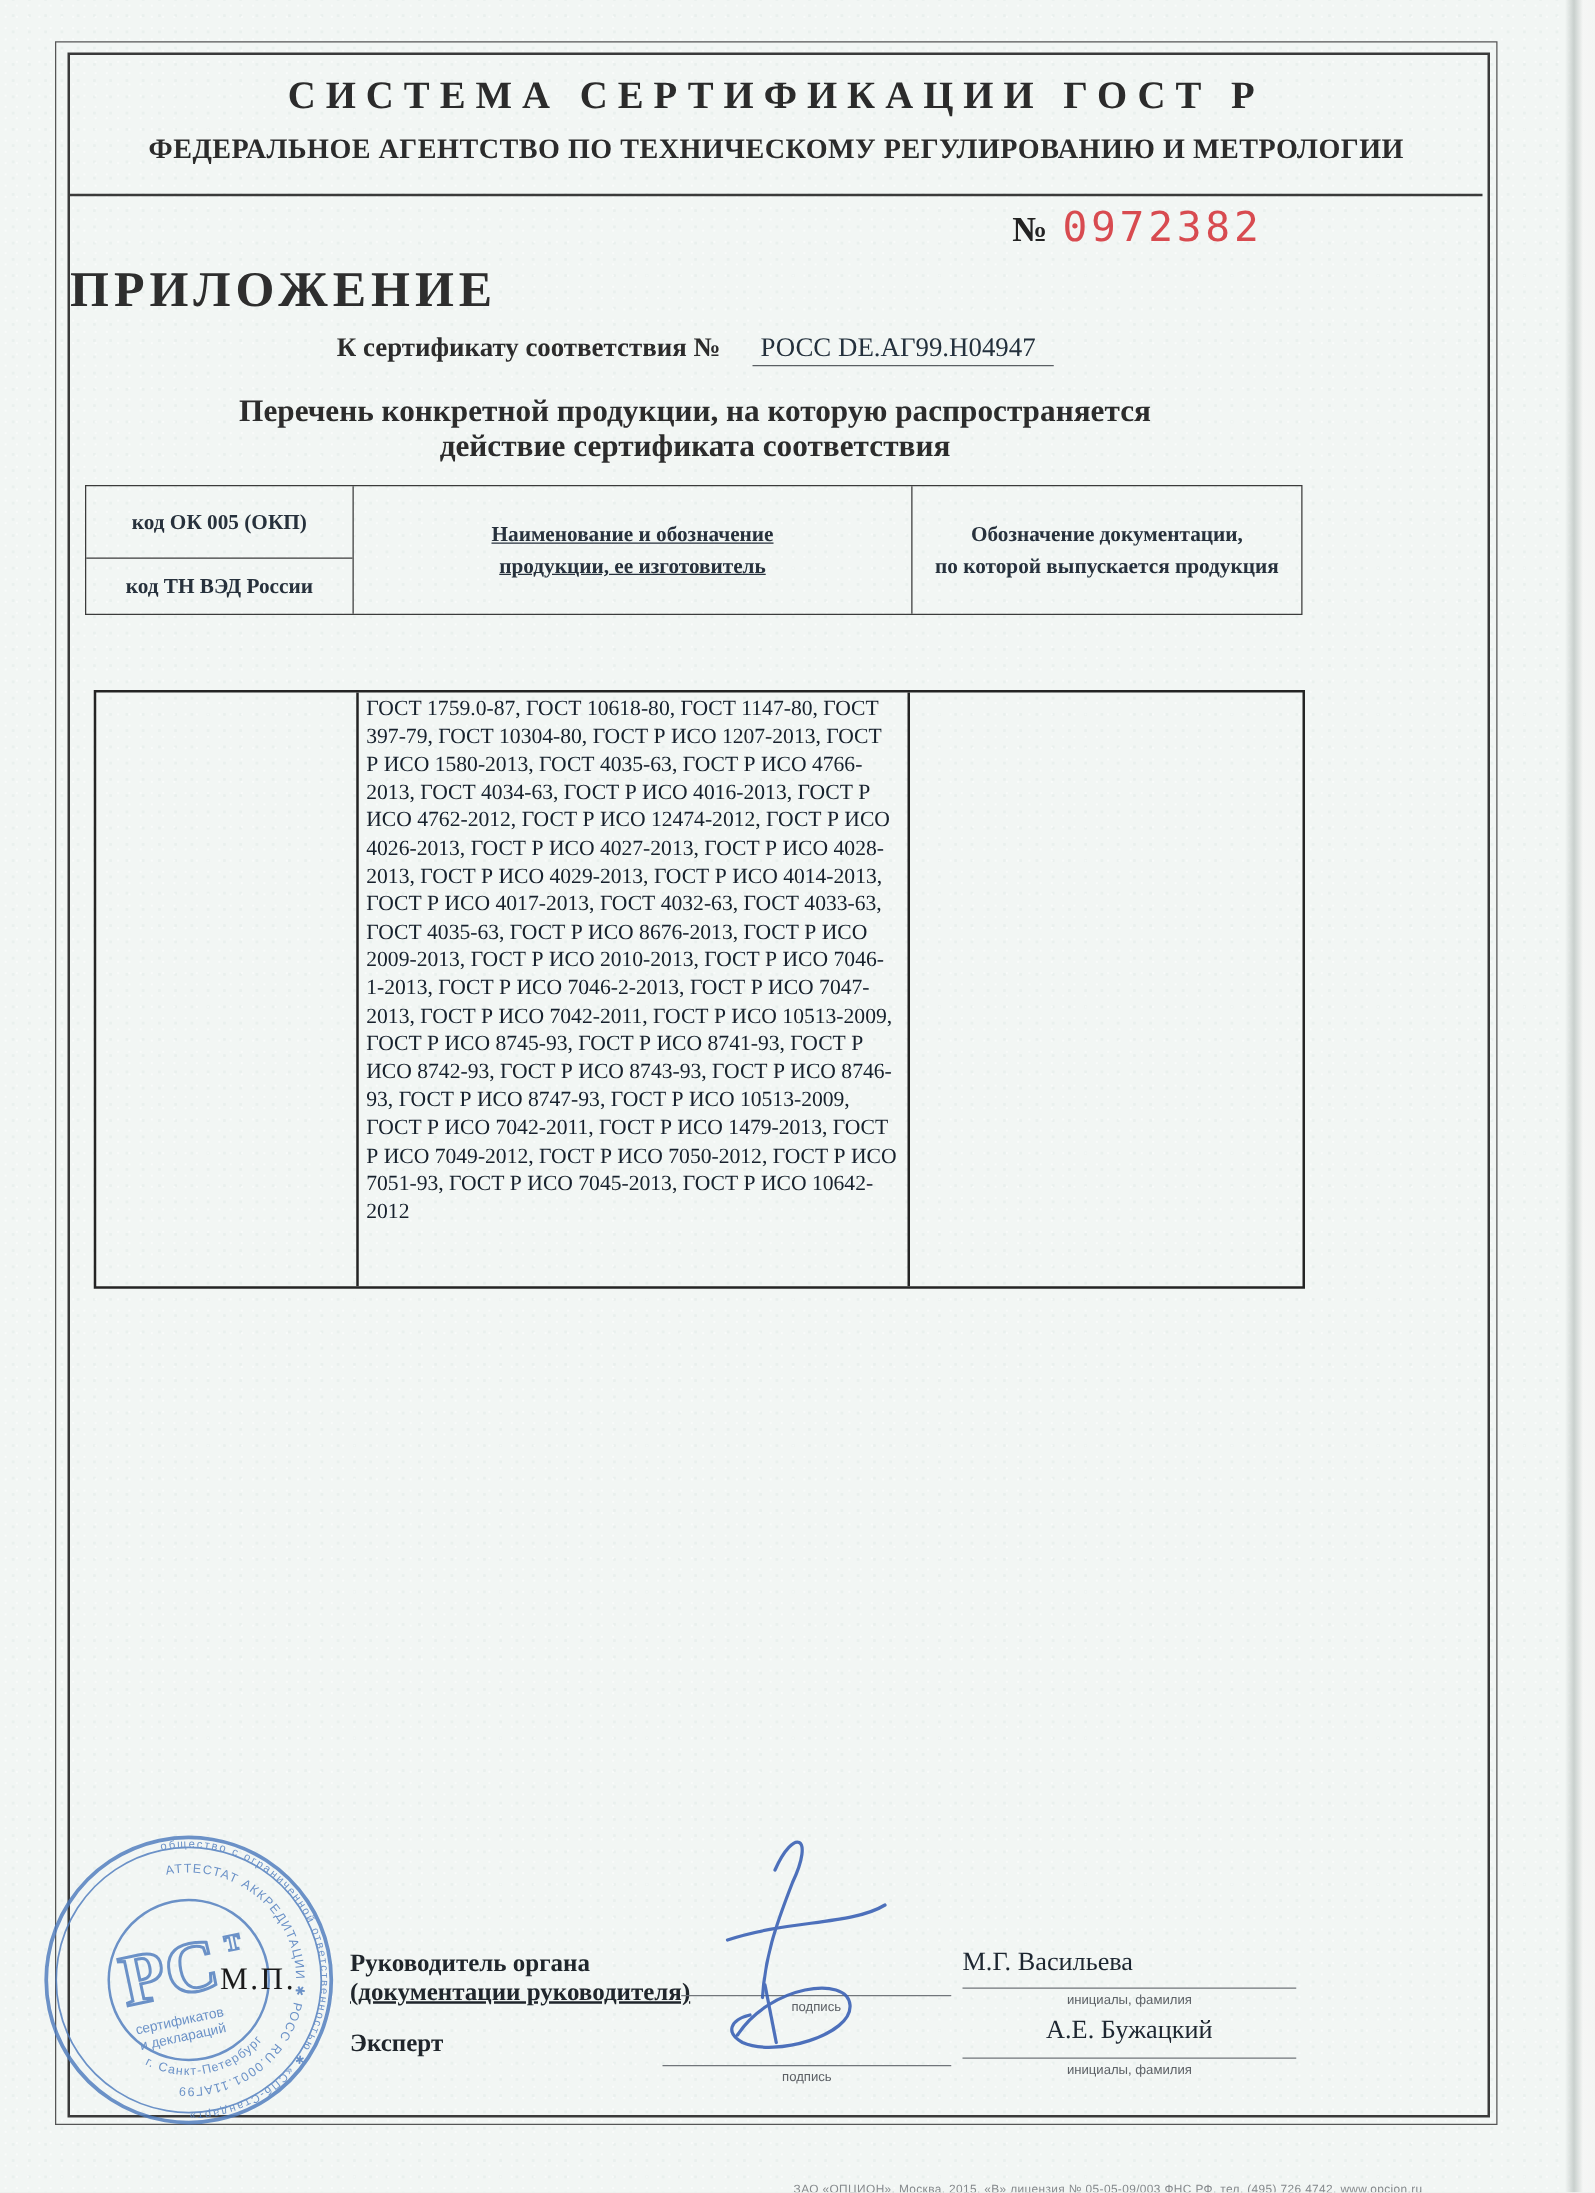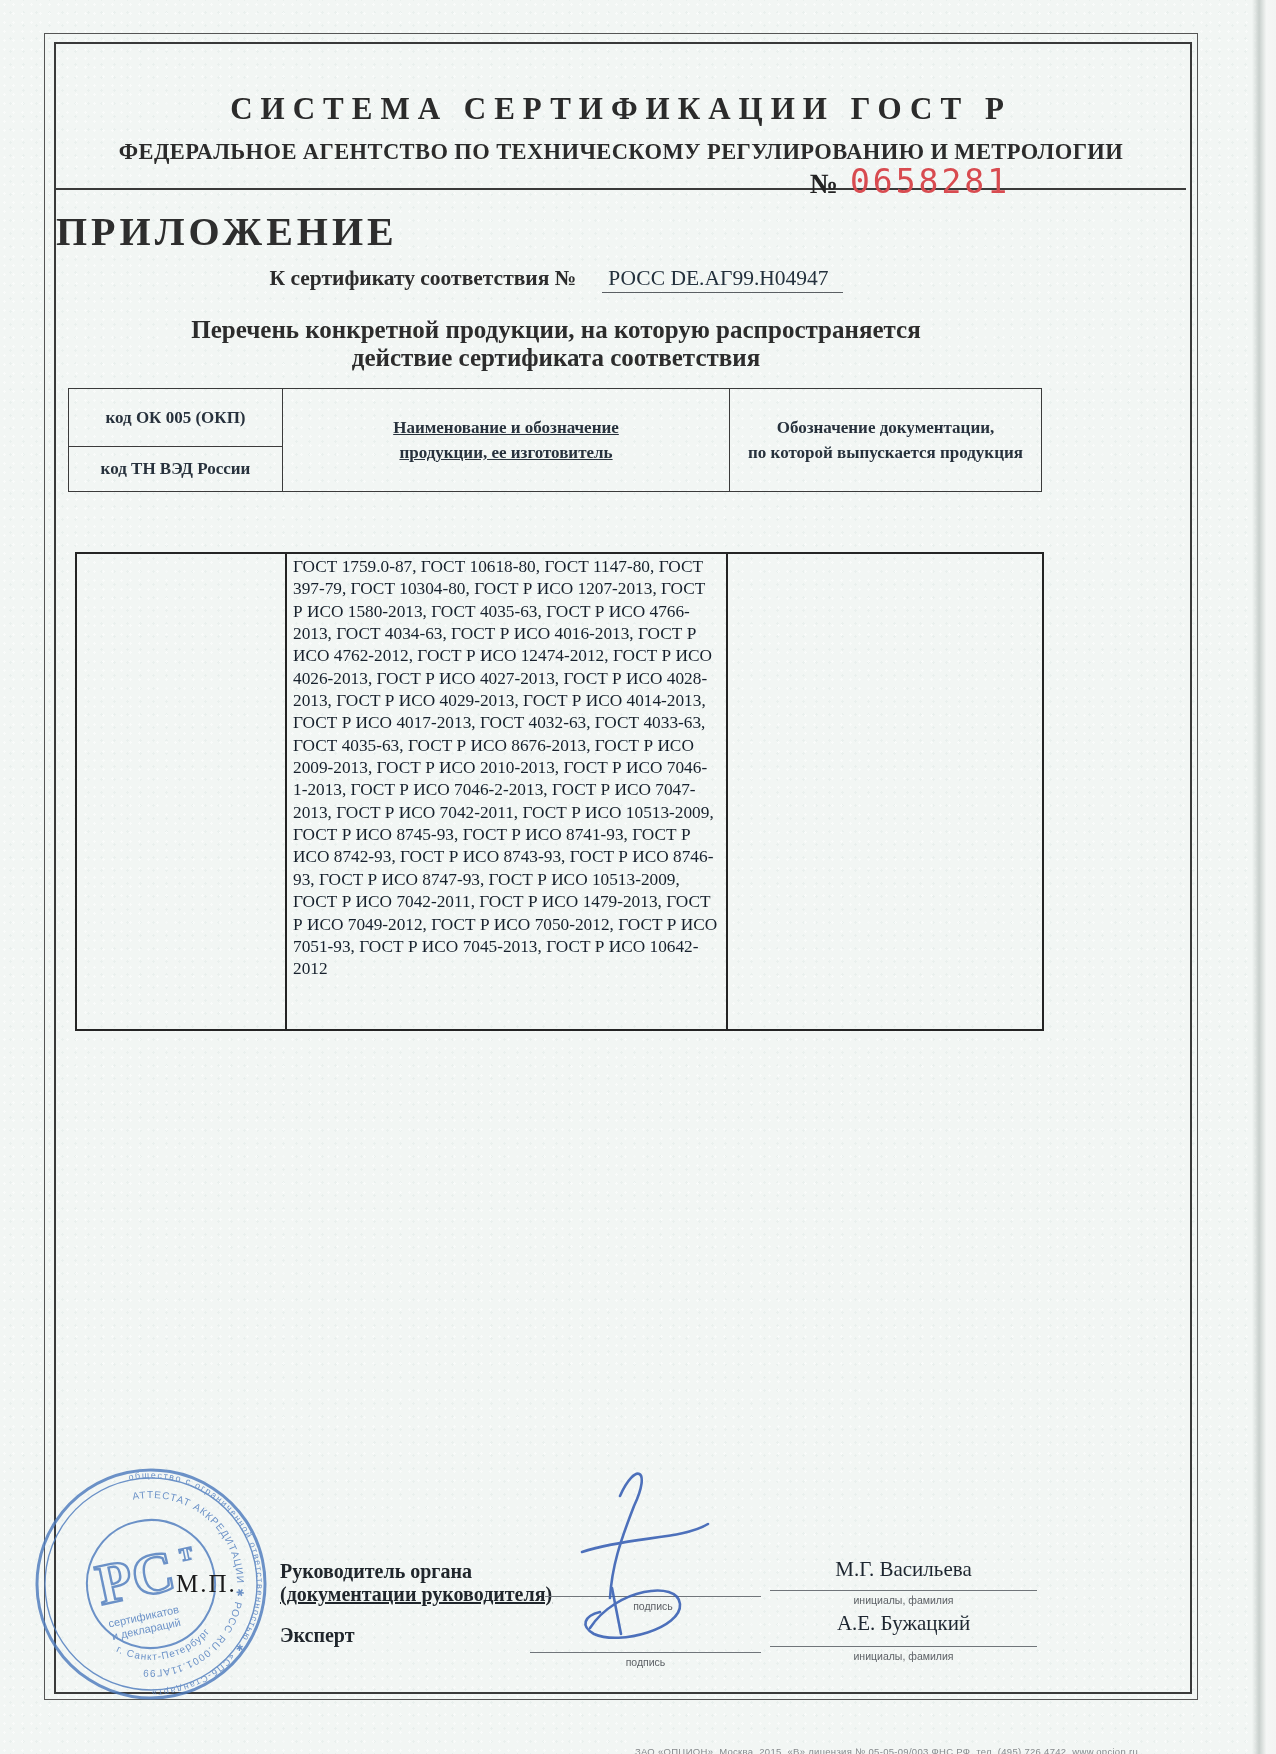--- a/index.html
+++ b/index.html
@@ -12,21 +12,21 @@
     background-position:0 0,4px 6px;
     overflow:hidden;
     font-family:"Liberation Serif","DejaVu Serif",serif;
     color:#222;
   }
   .edge-right{position:absolute;top:0;left:1252px;width:24px;height:1754px;
     background:linear-gradient(to right,rgba(0,0,0,0),#c9d0cd 30%,#f5f6f5 60%,#f3f4f3);}
   .frame-outer{position:absolute;left:44px;top:33px;width:1152px;height:1665px;border:1.5px solid #555;}
   .frame-inner{position:absolute;left:54px;top:42px;width:1134px;height:1648px;border:2px solid #3a3a3a;}
 
-  .header-band{position:absolute;left:56px;top:44px;width:1130px;height:111px;border-bottom:2px solid #3a3a3a;text-align:center;margin-top:33px;}
+  .header-band{position:absolute;left:56px;top:44px;width:1130px;height:111px;border-bottom:2px solid #3a3a3a;text-align:center;}
   .band-line1{position:absolute;left:0;top:14px;width:100%;font-size:31px;font-weight:bold;letter-spacing:8px;color:#2b2b2b;}
   .band-line2{position:absolute;left:0;top:62px;width:100%;font-size:22.5px;font-weight:bold;letter-spacing:.4px;color:#2b2b2b;}
 
   .number-row{position:absolute;left:690px;top:162px;width:320px;display:flex;align-items:baseline;justify-content:flex-end;gap:12px;}
   .number-prefix{font-size:28px;font-weight:bold;color:#232323;}
   .number-value{font-family:"DejaVu Sans Mono",monospace;font-size:33px;color:#d84b50;letter-spacing:3px;}
 
   .doc-title{position:absolute;left:56px;top:208px;width:1000px;text-align:left;font-size:40px;font-weight:bold;letter-spacing:4px;color:#2e2e2e;}
 
   .cert-row{position:absolute;left:56px;top:266px;width:1000px;display:flex;justify-content:center;align-items:baseline;gap:26px;}
@@ -50,21 +50,21 @@
   .tb-col2-text{position:absolute;left:216px;top:2px;width:426px;font-size:17.3px;line-height:22.35px;color:#16202c;}
 
   
   .sig-role1{position:absolute;left:280px;top:1560px;font-size:20px;font-weight:bold;color:#20262c;line-height:23px;}
   .sig-role1 .u{text-decoration:underline;text-decoration-thickness:2px;}
   .sig-role2{position:absolute;left:280px;top:1624px;font-size:20px;font-weight:bold;color:#20262c;}
   .sig-line1{position:absolute;left:545px;top:1576px;width:216px;height:20px;border-bottom:1.6px solid #70757a;}
   .sig-cap1{position:absolute;left:545px;top:1600px;width:216px;text-align:center;font-size:10.5px;color:#5d6166;font-family:"Liberation Sans","DejaVu Sans",sans-serif;}
   .sig-line2{position:absolute;left:530px;top:1632px;width:231px;height:20px;border-bottom:1.6px solid #70757a;}
   .sig-cap2{position:absolute;left:530px;top:1656px;width:231px;text-align:center;font-size:10.5px;color:#5d6166;font-family:"Liberation Sans","DejaVu Sans",sans-serif;}
-  .name1{position:absolute;left:770px;top:1557px;width:267px;text-align:center;font-size:21px;color:#1d2630;}
+  .name1{position:absolute;left:770px;top:1557px;width:267px;font-size:21px;color:#1d2630;}
   .nline1{position:absolute;left:770px;top:1570px;width:267px;height:20px;border-bottom:1.6px solid #70757a;}
   .ncap1{position:absolute;left:770px;top:1594px;width:267px;text-align:center;font-size:10.5px;color:#5d6166;font-family:"Liberation Sans","DejaVu Sans",sans-serif;}
   .name2{position:absolute;left:770px;top:1611px;width:267px;text-align:center;font-size:21px;color:#1d2630;}
   .nline2{position:absolute;left:770px;top:1626px;width:267px;height:20px;border-bottom:1.6px solid #70757a;}
   .ncap2{position:absolute;left:770px;top:1650px;width:267px;text-align:center;font-size:10.5px;color:#5d6166;font-family:"Liberation Sans","DejaVu Sans",sans-serif;}
 
   .mp-label{position:absolute;left:138px;top:1570px;font-size:25px;letter-spacing:2px;color:#1b1b1b;z-index:5;padding-left:38px;}
   .stamp-svg{position:absolute;left:25px;top:1458px;z-index:4;opacity:.82;transform:rotate(-12deg);}
   .sign-svg{position:absolute;left:520px;top:1452px;z-index:4;}
 
@@ -78,21 +78,21 @@
   <div class="frame-outer"></div>
   <div class="frame-inner"></div>
 
   <div class="header-band">
     <div class="band-line1">СИСТЕМА СЕРТИФИКАЦИИ ГОСТ Р</div>
     <div class="band-line2">ФЕДЕРАЛЬНОЕ АГЕНТСТВО ПО ТЕХНИЧЕСКОМУ РЕГУЛИРОВАНИЮ И МЕТРОЛОГИИ</div>
   </div>
 
   <div class="number-row">
     <span class="number-prefix">№</span>
-    <span class="number-value">0658281</span>
+    <span class="number-value">0972382</span>
   </div>
 
   <div class="doc-title">ПРИЛОЖЕНИЕ</div>
 
   <div class="cert-row">
     <span class="cert-label">К сертификату соответствия №</span>
     <span class="cert-value">РОСС DE.АГ99.H04947</span>
   </div>
 
   <div class="subtitle">

